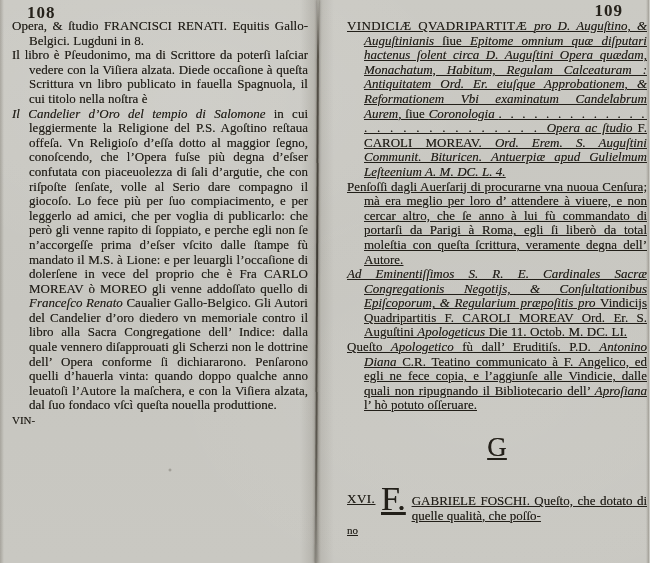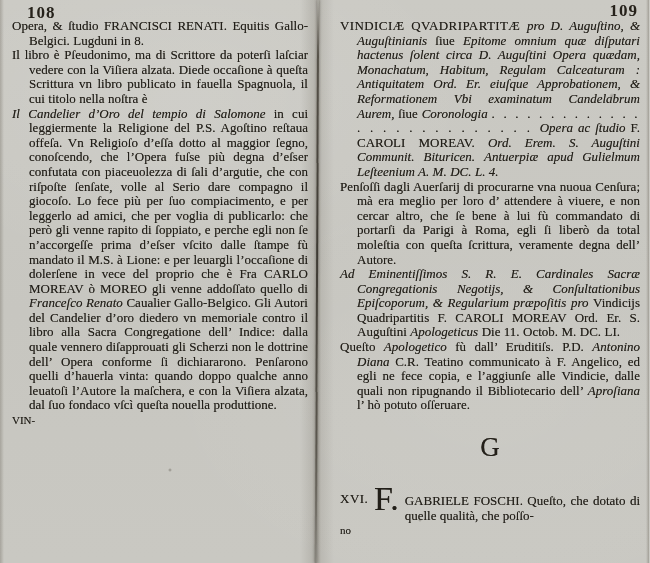--- a/index.html
+++ b/index.html
@@ -24,25 +24,25 @@
   .gutter-line{position:absolute;left:316px;top:0;width:2px;height:563px;
     background:linear-gradient(180deg,rgba(58,53,44,0.05) 0%,rgba(58,53,44,0.75) 10%,rgba(44,40,33,0.85) 45%,rgba(58,53,44,0.7) 80%,rgba(58,53,44,0.35) 100%);
     transform:rotate(0.25deg);box-shadow:0 0 3px rgba(60,55,45,0.55);}
   .edge-right{position:absolute;right:1px;top:0;width:3px;height:563px;
     background:linear-gradient(90deg,rgba(90,84,72,0) 0%,rgba(90,84,72,0.35) 100%);}
   .edge-left{position:absolute;left:0;top:0;width:4px;height:563px;
     background:linear-gradient(90deg,rgba(90,84,72,0.30) 0%,rgba(90,84,72,0) 100%);}
 
   .pagenum{position:absolute;font-size:17px;font-weight:bold;letter-spacing:1px;color:#26221b;}
   .pagenum-left{left:27px;top:3px;}
-  .pagenum-right{right:12px;top:1px;}
+  .pagenum-right{right:27px;top:1px;}
 
   .page{position:absolute;top:19px;}
   .page-left{left:12px;width:296px;}
-  .page-right{left:340px;width:300px;}
+  .page-right{left:347px;width:300px;text-decoration:underline;}
 
   .para{
     margin:0;text-align:justify;font-size:13px;line-height:14.6px;
     padding-left:17px;text-indent:-17px;
     text-shadow:0 0 0.4px rgba(30,26,18,0.55);
     word-spacing:0.2px;
   }
   .i{font-style:italic;}
   .caps{letter-spacing:0.4px;}
   .dots{letter-spacing:2.4px;}
@@ -77,21 +77,21 @@
 
   <div class="page page-left">
     <p class="para"><span>Opera, &amp; ſtudio FRANCISCI RENATI. Equitis Gallo-Belgici. Lugduni in 8.</span></p>
     <p class="para"><span>Il libro è Pſeudonimo, ma di Scrittore da poterſi laſciar vedere con la Viſiera alzata. Diede occaſione à queſta Scrittura vn libro publicato in fauella Spagnuola, il cui titolo nella noſtra è</span></p>
     <p class="para"><span class="i">Il Candelier d’Oro del tempio di Salomone </span><span>in cui leggiermente la Religione del P.S. Agoſtino reſtaua offeſa. Vn Religioſo d’eſſa dotto al maggior ſegno, conoſcendo, che l’Opera fuſse più degna d’eſser confutata con piaceuolezza di ſali d’argutie, che con riſpoſte ſenſate, volle al Serio dare compagno il giocoſo. Lo fece più per ſuo compiacimento, e per leggerlo ad amici, che per voglia di publicarlo: che però gli venne rapito di ſoppiato, e perche egli non ſe n’accorgeſſe prima d’eſser vſcito dalle ſtampe fù mandato il M.S. à Lione: e per leuargli l’occaſione di dolerſene in vece del proprio che è Fra CARLO MOREAV ò MOREO gli venne addoſſato quello di </span><span class="i">Franceſco Renato </span><span>Caualier Gallo-Belgico. Gli Autori del Candelier d’oro diedero vn memoriale contro il libro alla Sacra Congregatione dell’ Indice: dalla quale vennero diſapprouati gli Scherzi non le dottrine dell’ Opera conforme ſi dichiararono. Penſarono quelli d’hauerla vinta: quando doppo qualche anno leuatoſi l’Autore la maſchera, e con la Viſiera alzata, dal ſuo fondaco vſcì queſta nouella produttione.</span></p>
     <p class="catchword catchword-left">VIN-</p>
   </div>
 
   <div class="page page-right">
     <p class="para"><span class="caps">VINDICIÆ QVADRIPARTITÆ </span><span class="i">pro D. Auguſtino, &amp; Auguſtinianis </span><span>ſiue </span><span class="i">Epitome omnium quæ diſputari hactenus ſolent circa D. Auguſtini Opera quædam, Monachatum, Habitum, Regulam Calceaturam : Antiquitatem Ord. Er. eiuſque Approbationem, &amp; Reformationem Vbi examinatum Candelabrum Aurem</span><span>, ſiue </span><span class="i">Coronologia </span><span class="dots">. . . . . . . . . . . . . . . . . . . . . . . . . . . </span><span class="i"> Opera ac ſtudio </span><span>F. CAROLI MOREAV. </span><span class="i">Ord. Erem. S. Auguſtini Communit. Bituricen. Antuerpiæ apud Gulielmum Leſteenium A. M. DC. L. 4.</span></p>
-    <p class="para"><span>Penſoſſi dagli Auerſarij di procurarne vna nuoua Cenſura; mà era meglio per loro d’ attendere à viuere, e non cercar altro, che ſe bene à lui fù commandato di portarſi da Parigi à Roma, egli ſi liberò da total moleſtia con queſta ſcrittura, veramente degna dell’ Autore.</span></p>
+    <p class="para"><span>Penſoſſi dagli Auerſarij di procurarne vna nuoua Cenſura; mà era meglio per loro d’ attendere à viuere, e non cercar altro, che ſe anno à lui fù commandato di portarſi da Parigi à Roma, egli ſi liberò da total moleſtia con queſta ſcrittura, veramente degna dell’ Autore.</span></p>
     <p class="para"><span class="i">Ad Eminentiſſimos S. R. E. Cardinales Sacræ Congregationis Negotijs, &amp; Conſultationibus Epiſcoporum, &amp; Regularium præpoſitis pro </span><span>Vindicijs Quadripartitis F. CAROLI MOREAV Ord. Er. S. Auguſtini </span><span class="i">Apologeticus </span><span>Die 11. Octob. M. DC. LI.</span></p>
     <p class="para"><span>Queſto </span><span class="i">Apologetico </span><span>fù dall’ Eruditiſs. P.D. </span><span class="i">Antonino Diana </span><span>C.R. Teatino communicato à F. Angelico, ed egli ne fece copia, e l’aggiunſe alle Vindicie, dalle quali non ripugnando il Bibliotecario dell’ </span><span class="i">Aproſiana </span><span>l’ hò potuto oſſeruare.</span></p>
 
     <div class="section-letter">G</div>
 
     <div class="entry-xvi">
       <span class="entry-num">XVI.</span>
       <span class="dropcap">F.</span>
       <span class="entry-text"><span>GABRIELE FOSCHI. Queſto, che dotato di quelle qualità, che poſſo-</span></span>
     </div>

